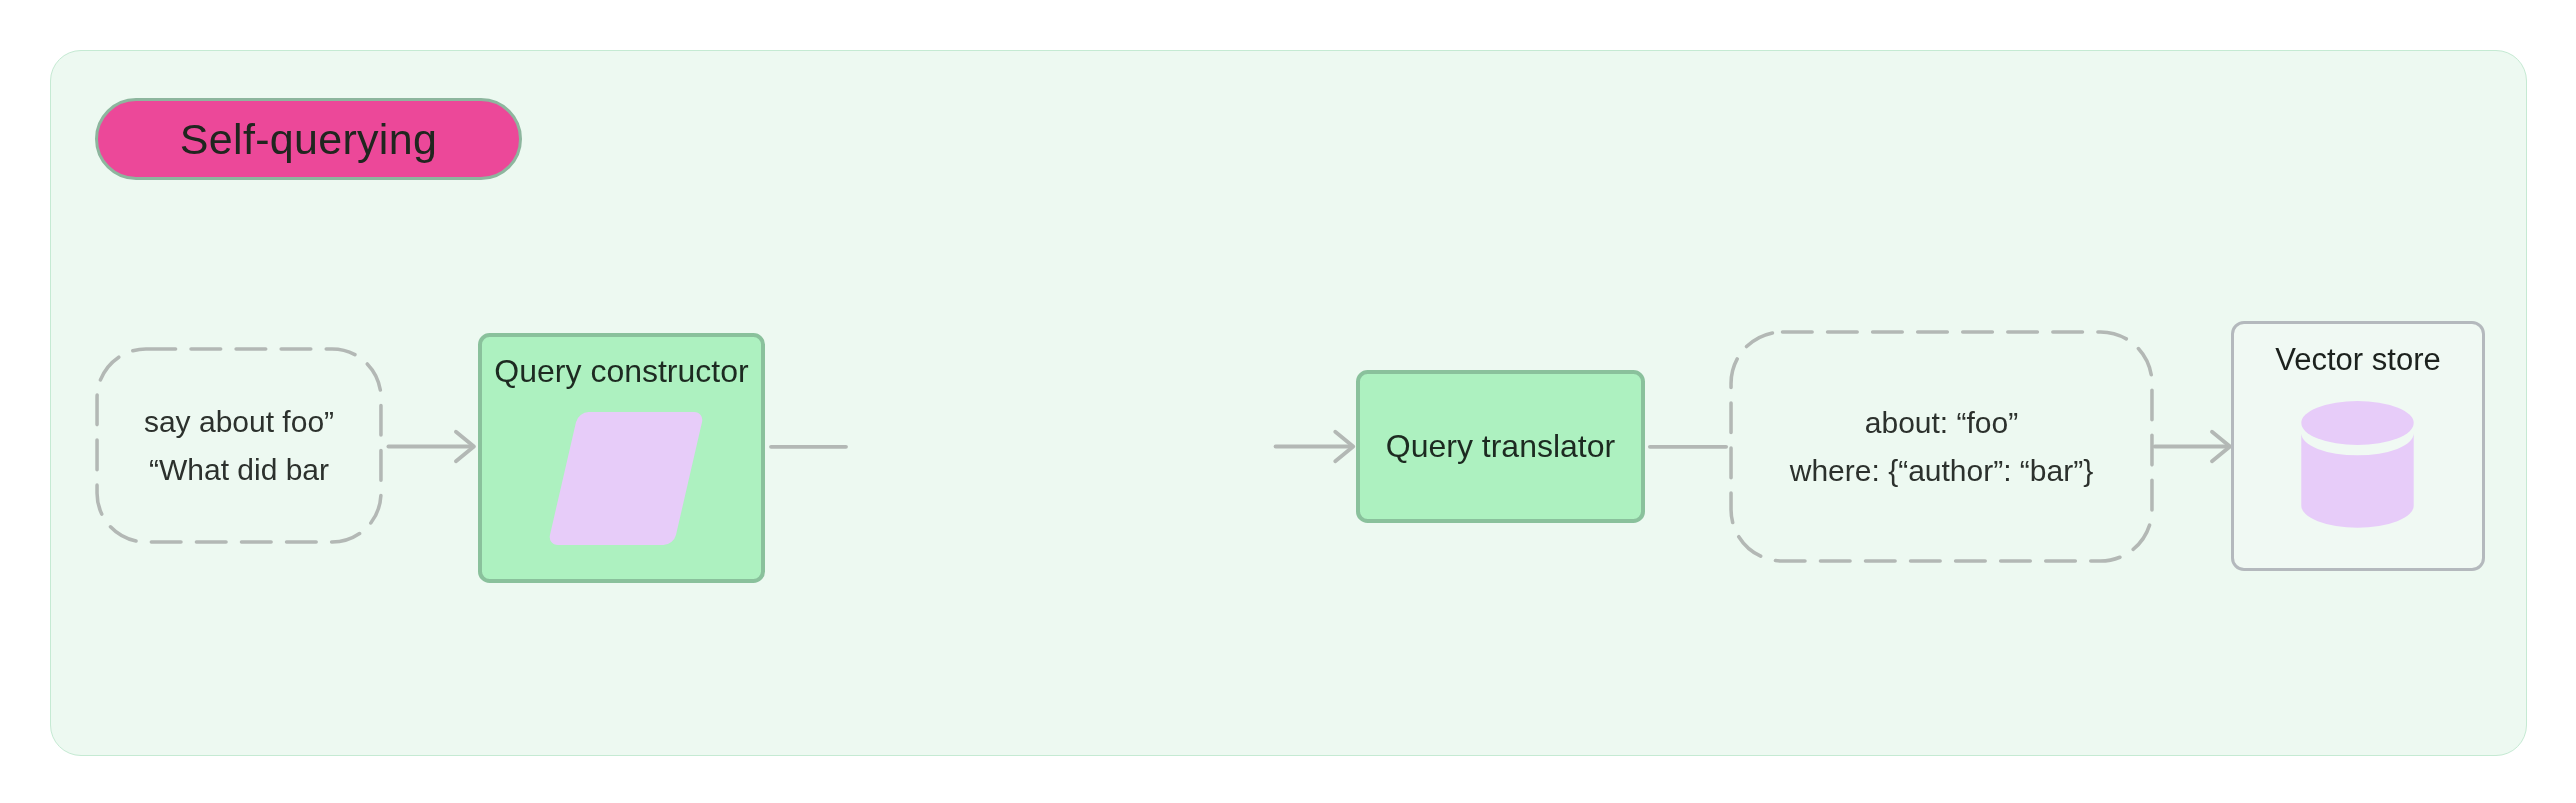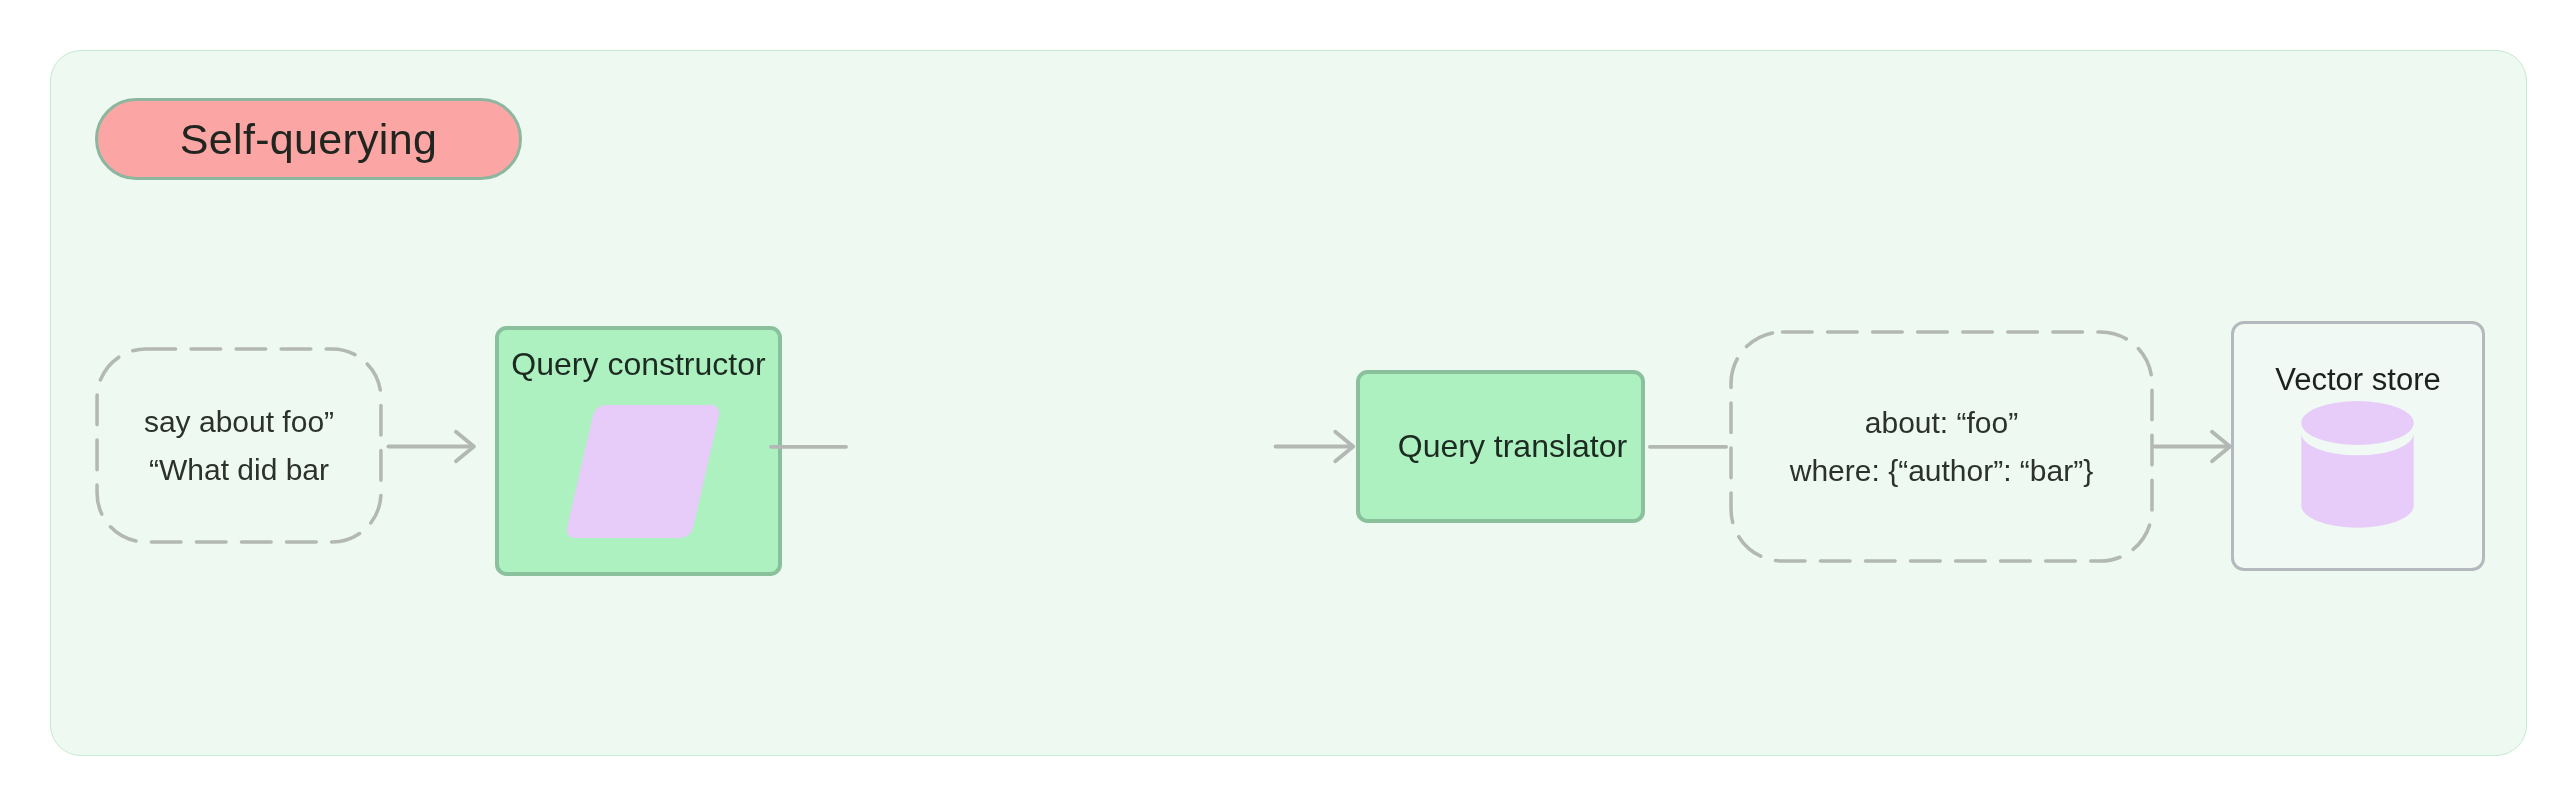--- a/index.html
+++ b/index.html
@@ -7,52 +7,52 @@
     width:2576px;height:804px;position:relative;background:#ffffff;
     font-family:"Liberation Sans","DejaVu Sans",sans-serif;
     -webkit-font-smoothing:antialiased;
   }
   .panel{
     position:absolute;left:50px;top:50px;width:2477px;height:706px;
     box-sizing:border-box;background:#edf9f1;border:1.9px solid #c5ead3;border-radius:31px;
   }
   .title-pill{
     position:absolute;left:44px;top:47px;width:427px;height:82px;
-    box-sizing:border-box;background:#fca5a5;border:3.9px solid #8db69e;border-radius:41px;
+    box-sizing:border-box;background:#ec4899;border:3.9px solid #8db69e;border-radius:41px;
     display:flex;align-items:center;justify-content:center;
   }
   .title-pill span{font-size:43px;color:#20261f;letter-spacing:0.3px;}
   .dashed-node{position:absolute;box-sizing:border-box;}
   .dashed-node svg.border{position:absolute;left:0;top:0;}
   .node-text{
     position:absolute;left:0;top:0;width:100%;height:100%;
     display:flex;flex-direction:column;align-items:center;justify-content:center;
     font-size:30px;line-height:1.58;color:#2c312d;text-align:center;white-space:nowrap;
   }
   .green-box{
     position:absolute;box-sizing:border-box;background:#adf1c0;
     border:4.5px solid #8ac19c;border-radius:11.6px;
   }
   .box-title{
     width:100%;text-align:center;font-size:32px;color:#1d2a21;white-space:nowrap;
   }
   .qc-title{position:absolute;top:15.5px;left:0;}
   .qt-center{position:absolute;left:0;top:0;width:100%;height:100%;
-    display:flex;align-items:center;justify-content:flex-start;padding-left:12px;}
+    display:flex;align-items:center;justify-content:flex-start;}
   .parallelogram{
     position:absolute;left:81px;top:75px;width:126px;height:133px;
     background:#e7ccf9;border-radius:10.3px;transform:skewX(-13deg);
   }
   .connector{position:absolute;}
   .vs-box{
     position:absolute;box-sizing:border-box;background:#f0f9f3;
     border:3.9px solid #b4b9bd;border-radius:13px;
   }
   .vs-title{position:absolute;top:18px;left:0;width:100%;text-align:center;
-    font-size:31px;color:#1c211d;white-space:nowrap;margin-top:20px;}
+    font-size:31px;color:#1c211d;white-space:nowrap;}
   .vs-cyl{position:absolute;left:66px;top:77px;}
 </style>
 </head>
 <body>
 
 <div class="panel">
 
   <div class="title-pill">
     <span>Self-querying</span>
   </div>
@@ -65,21 +65,21 @@
       <div>say about foo”</div>
       <div>“What did bar</div>
     </div>
   </div>
 
   <svg class="connector" style="left:332px;top:373px;" width="97" height="45" viewBox="0 0 150 70">
     <line x1="8" y1="35" x2="136" y2="35" stroke="#b3b8b5" stroke-width="6" stroke-linecap="round"></line>
     <polyline points="113,12 141,35 113,58" fill="none" stroke="#b3b8b5" stroke-width="6" stroke-linecap="round" stroke-linejoin="round"></polyline>
   </svg>
 
-  <div class="green-box" style="left:427px;top:275px;width:287px;height:250px;margin-left:17px;">
+  <div class="green-box" style="left:427px;top:282px;width:287px;height:250px;">
     <div class="box-title qc-title">Query constructor</div>
     <div class="parallelogram"></div>
   </div>
 
   <svg class="connector" style="left:717px;top:392px;" width="81" height="7.7" viewBox="0 0 125 12">
     <line x1="4" y1="6" x2="121" y2="6" stroke="#b3b8b5" stroke-width="6" stroke-linecap="round"></line>
   </svg>
 
 
   <svg class="connector" style="left:1222px;top:373px;" width="86" height="45" viewBox="0 0 134 70">

